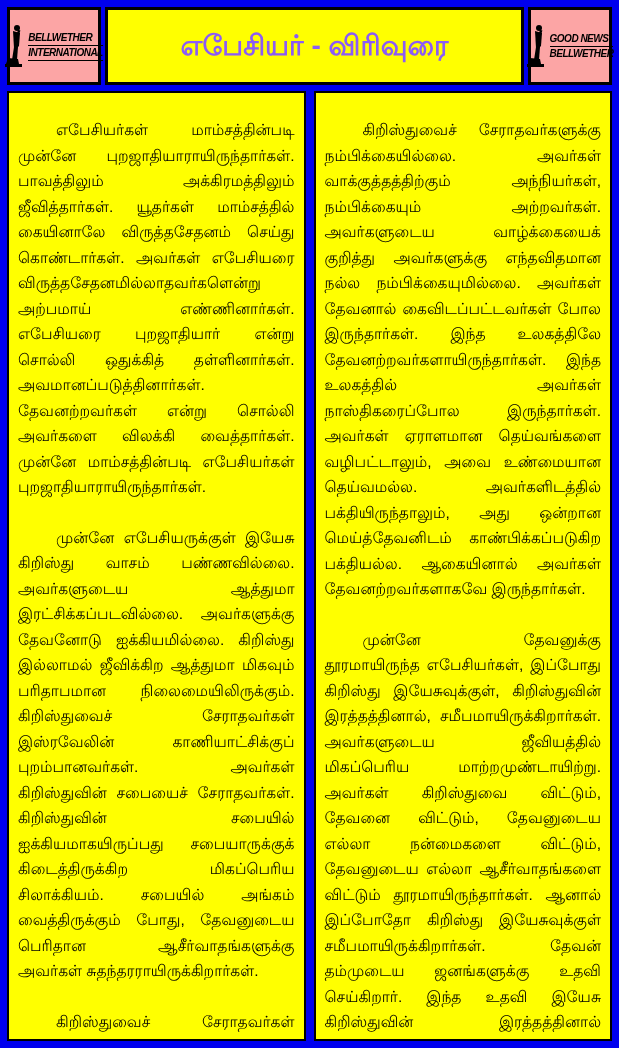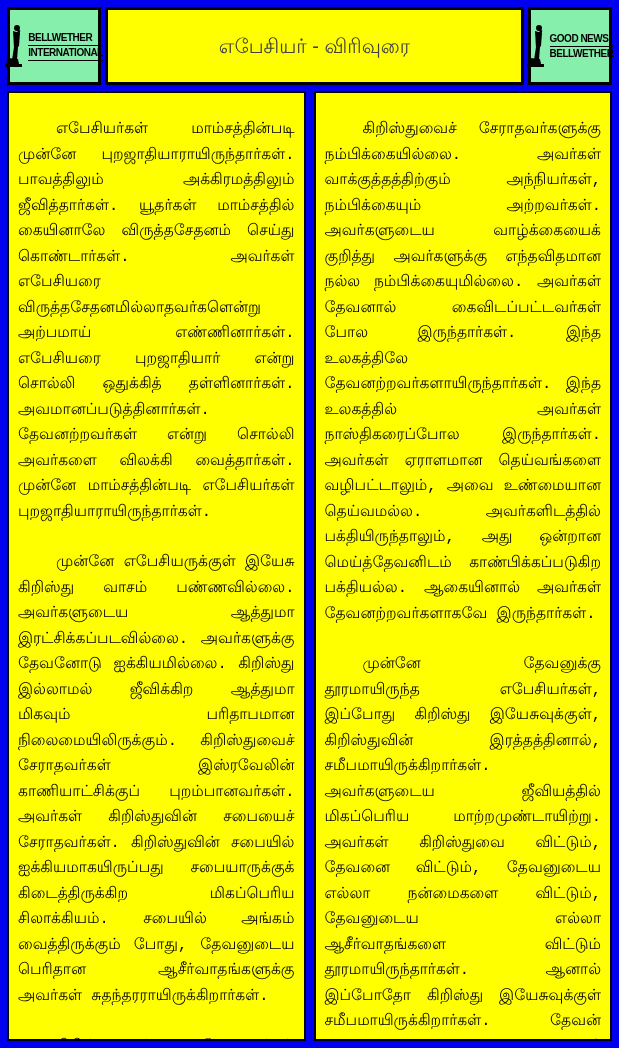--- a/index.html
+++ b/index.html
@@ -18,28 +18,29 @@
     flex-direction:column;
   }
   
   .header{
     display:flex;
     gap:4px;
     height:78px;
     flex:0 0 78px;
   }
   .logo-box{
-    background:#86efac;
+    background:#fca5a5;
     border:3px solid #000000;
     box-sizing:border-box;
     display:flex;
     align-items:center;
     justify-content:center;
     gap:3px;
     padding:16px;
+    font-style:italic;
   }
   .logo-box.left{width:94px;}
   .logo-box.right{width:84px;}
   .logo-figure{flex:0 0 auto;display:flex;align-items:center;}
   .logo-text{
     display:flex;flex-direction:column;justify-content:center;
     font-weight:bold;
     font-size:10px;
     letter-spacing:-0.5px;
     line-height:13px;
@@ -51,41 +52,40 @@
     flex:1;
     background:#ffff00;
     border:3px solid #000000;
     box-sizing:border-box;
     display:flex;
     flex-direction:column;
     align-items:center;
     justify-content:center;
   }
   .title-tamil{
-    font-size:20px;
-    font-weight:normal;
-    color:#404040;
+    font-size:28px;
+    font-weight:bold;
+    color:#8b5cf6;
     line-height:30px;
   }
   .title-english{
     font-family:"Liberation Serif", serif;
     font-size:21px;
     font-weight:bold;
     color:#000;
     line-height:28px;
     letter-spacing:0.5px;
   }
   
   .body{
     flex:1;
     margin-top:6px;
     display:flex;
     gap:8px;
     min-height:0;
-    font-family:Liberation Mono, monospace;
   }
   .column{
     flex:1;
     background:#ffff00;
     border:2px solid #000000;
     box-sizing:border-box;
     padding:24px 9px 10px 9px;
     overflow:hidden;
   }
   .column p{

